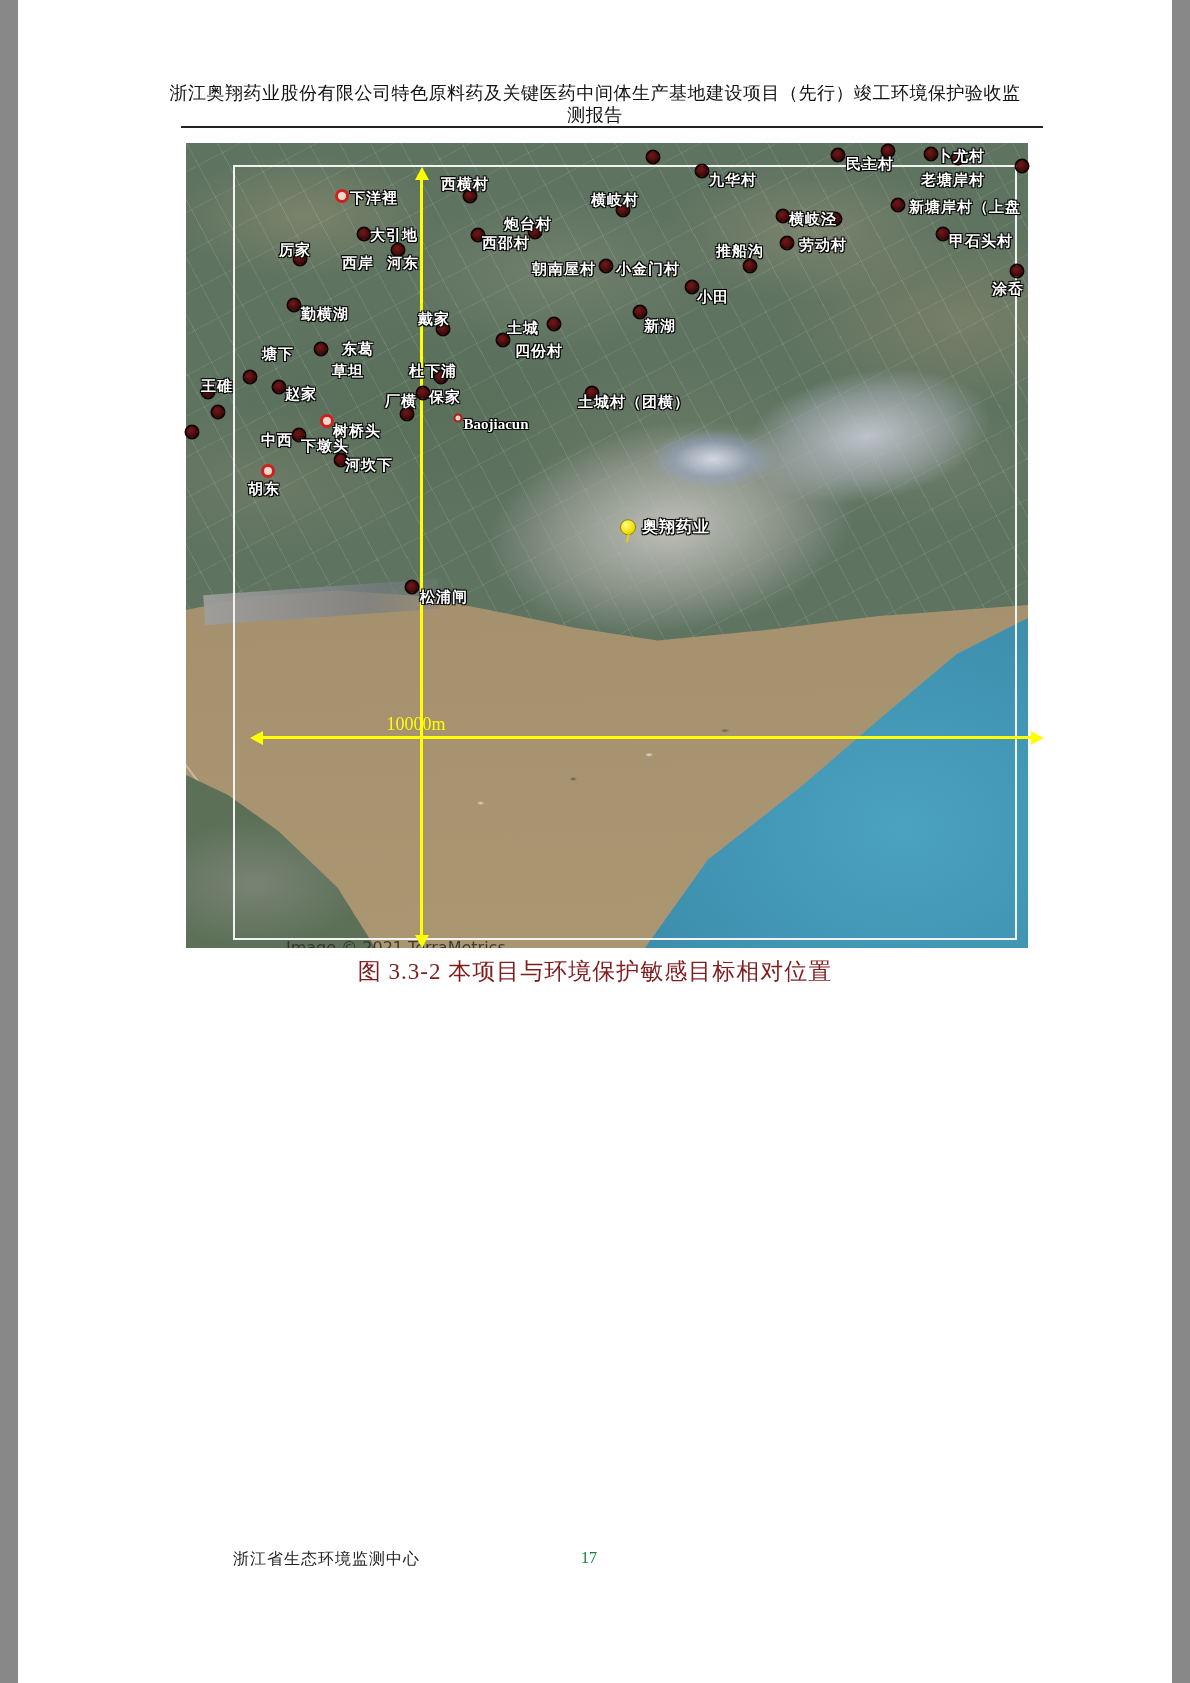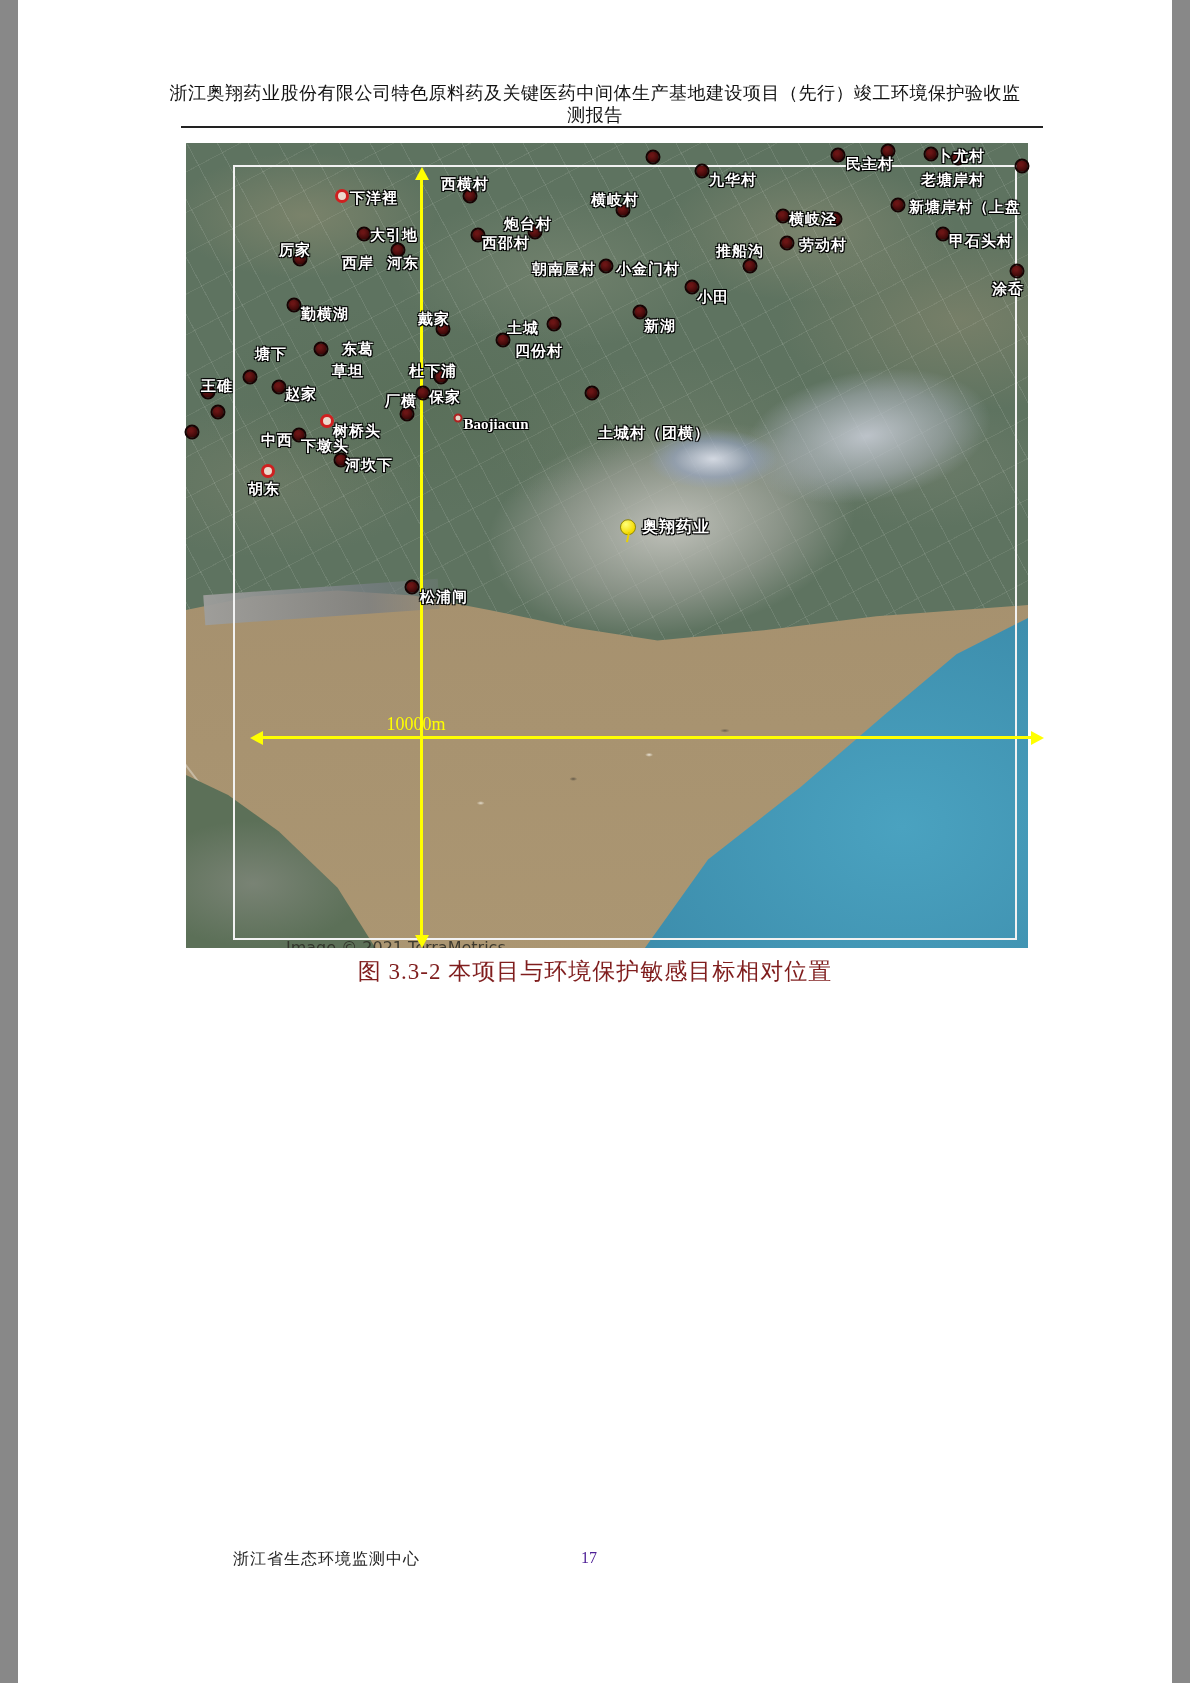--- a/index.html
+++ b/index.html
@@ -80,21 +80,21 @@
     background:radial-gradient(circle at 35% 30%, #ffff7a, #f4da00 70%);border:1px solid #8f8600;}
   .pin::after{content:'';position:absolute;left:6px;top:12px;width:2px;height:10px;
     background:#e9d100;transform:rotate(12deg);}
   .project-label{font-size:16px;}
   .attribution{position:absolute;left:100px;top:795px;color:#2b2b24;font-size:16px;
     font-family:"DejaVu Sans","Liberation Sans",sans-serif;opacity:.85;white-space:nowrap;}
   
   .caption{position:absolute;left:0;right:0;top:956px;text-align:center;
     font-size:23px;font-weight:normal;color:#7f1d1d;letter-spacing:1px;}
   .footer-org{position:absolute;left:215px;top:1549px;font-size:16px;color:#222;letter-spacing:1px;}
-  .footer-page{position:absolute;left:563px;top:1549px;font-size:16px;color:#4c1d95;}
+  .footer-page{position:absolute;left:563px;top:1549px;font-size:16px;color:#15803d;}
 </style>
 </head>
 <body>
 
 <div class="page">
 
   <div class="header">
     <div>浙江奥翔药业股份有限公司特色原料药及关键医药中间体生产基地建设项目（先行）竣工环境保护验收监</div>
     <div>测报告</div>
   </div>
@@ -189,38 +189,38 @@
         <span class="vlabel" style="left: 637px; top: 102px;">劳动村</span>
         <span class="vlabel" style="left: 684px; top: 21px;">民主村</span>
         <span class="vlabel" style="left: 775px; top: 13px;">卜尤村</span>
         <span class="vlabel" style="left: 767px; top: 37px;">老塘岸村</span>
         <span class="vlabel" style="left: 779px; top: 64px;">新塘岸村（上盘</span>
         <span class="vlabel" style="left: 795px; top: 98px;">甲石头村</span>
         <span class="vlabel" style="left: 822px; top: 146px;">涂岙</span>
         <span class="vlabel" style="left: 139px; top: 171px;">勤横湖</span>
         <span class="vlabel" style="left: 248px; top: 176px;">戴家</span>
         <span class="vlabel" style="left: 172px; top: 206px;">东葛</span>
-        <span class="vlabel" style="left: 85px; top: 211px;">塘下</span>
+        <span class="vlabel" style="left: 92px; top: 211px;">塘下</span>
         <span class="vlabel" style="left: 162px; top: 228px;">草坦</span>
         <span class="vlabel" style="left: 247px; top: 228px;">杜下浦</span>
         <span class="vlabel" style="left: 337px; top: 185px;">土城</span>
         <span class="vlabel" style="left: 347px; top: 208px; padding-left: 12px;">四份村</span>
         <span class="vlabel" style="left: 31px; top: 243px;">王碓</span>
         <span class="vlabel" style="left: 115px; top: 251px;">赵家</span>
         <span class="vlabel" style="left: 215px; top: 258px;">厂横</span>
         <span class="vlabel" style="left: 259px; top: 254px;">保家</span>
         <span class="vlabel" style="left: 310px; top: 281px; letter-spacing: 0px;">Baojiacun</span>
         <span class="vlabel" style="left: 171px; top: 288px;">树桥头</span>
         <span class="vlabel" style="left: 91px; top: 297px;">中西</span>
         <span class="vlabel" style="left: 139px; top: 303px;">下墩头</span>
         <span class="vlabel" style="left: 183px; top: 322px;">河坎下</span>
         <span class="vlabel" style="left: 78px; top: 346px;">胡东</span>
         <span class="vlabel" style="left: 474px; top: 183px;">新湖</span>
         <span class="vlabel" style="left: 527px; top: 154px;">小田</span>
-        <span class="vlabel" style="left: 468px; top: 259px; margin-top: 31px;">土城村（团横）</span>
+        <span class="vlabel" style="left: 448px; top: 259px;">土城村（团横）</span>
         <span class="vlabel" style="left: 258px; top: 454px;">松浦闸</span>
       </div>
 
     <div class="pin" id="project-pin" style="left: 442px; top: 385px;"></div>
     <span class="vlabel project-label" id="project-label" style="position: absolute; left: 490px; top: 384px;">奥翔药业</span>
   </div>
 
   <div class="caption">图 3.3-2  本项目与环境保护敏感目标相对位置</div>
 
   <div class="footer-org">浙江省生态环境监测中心</div>

